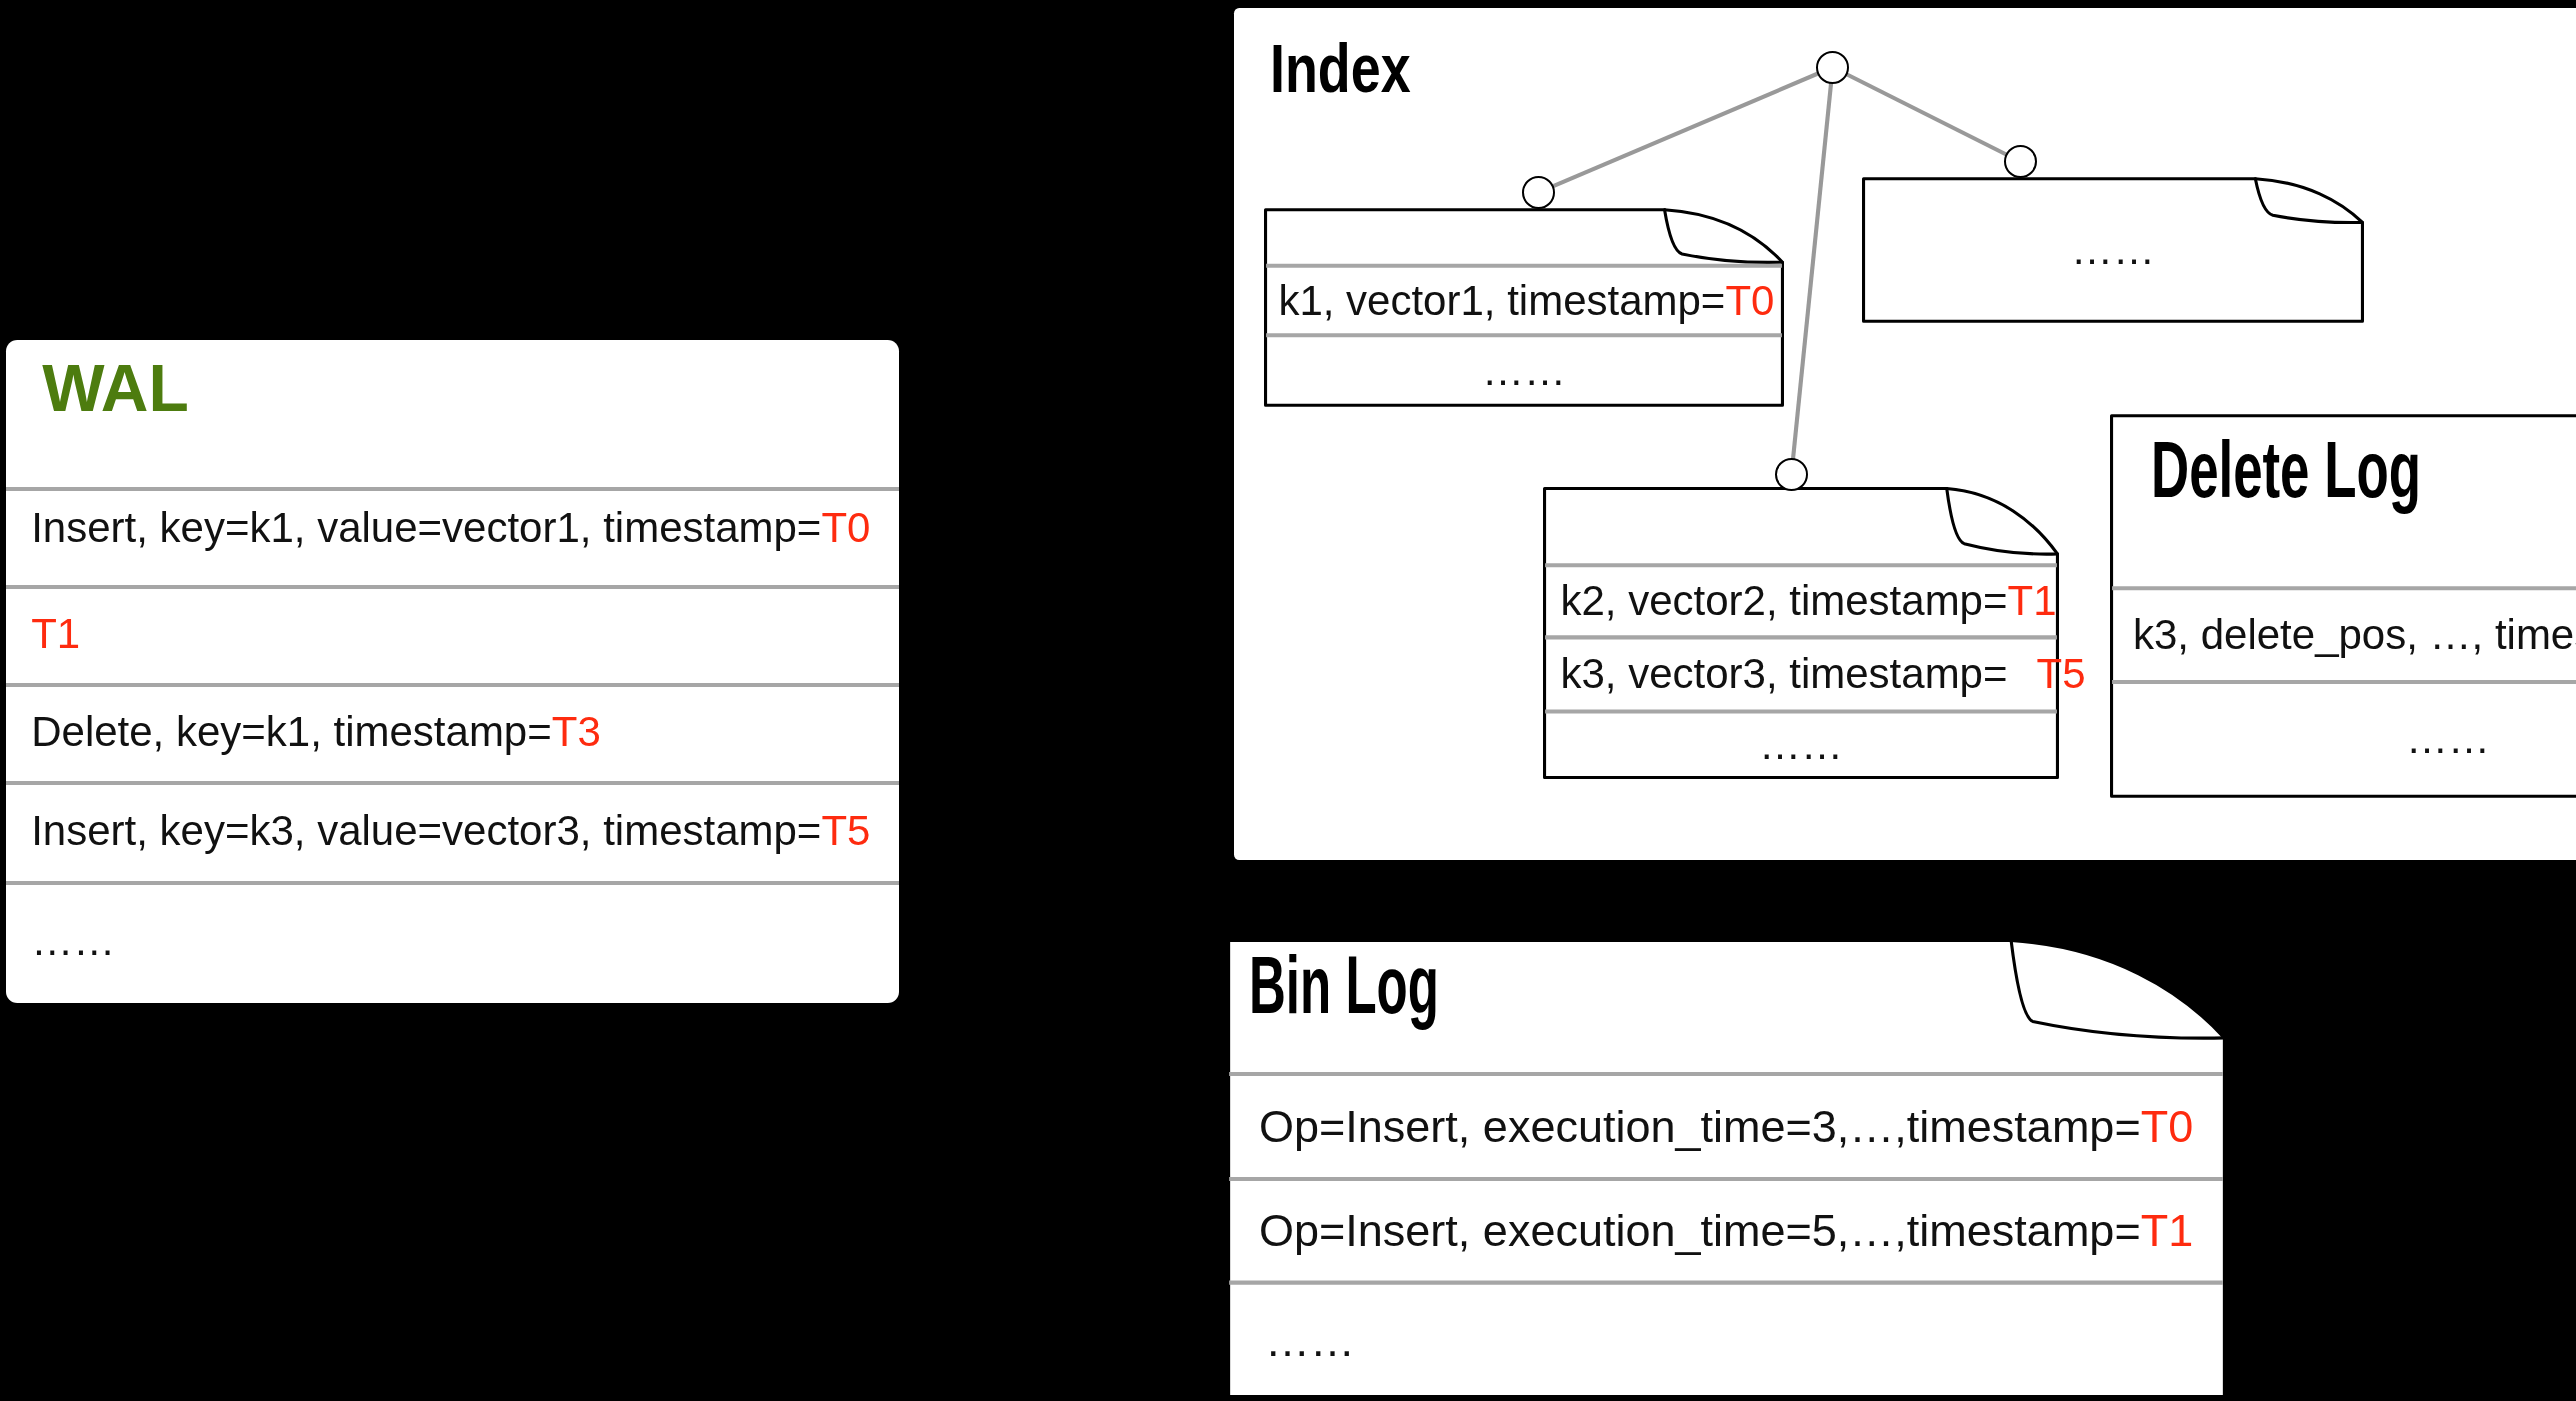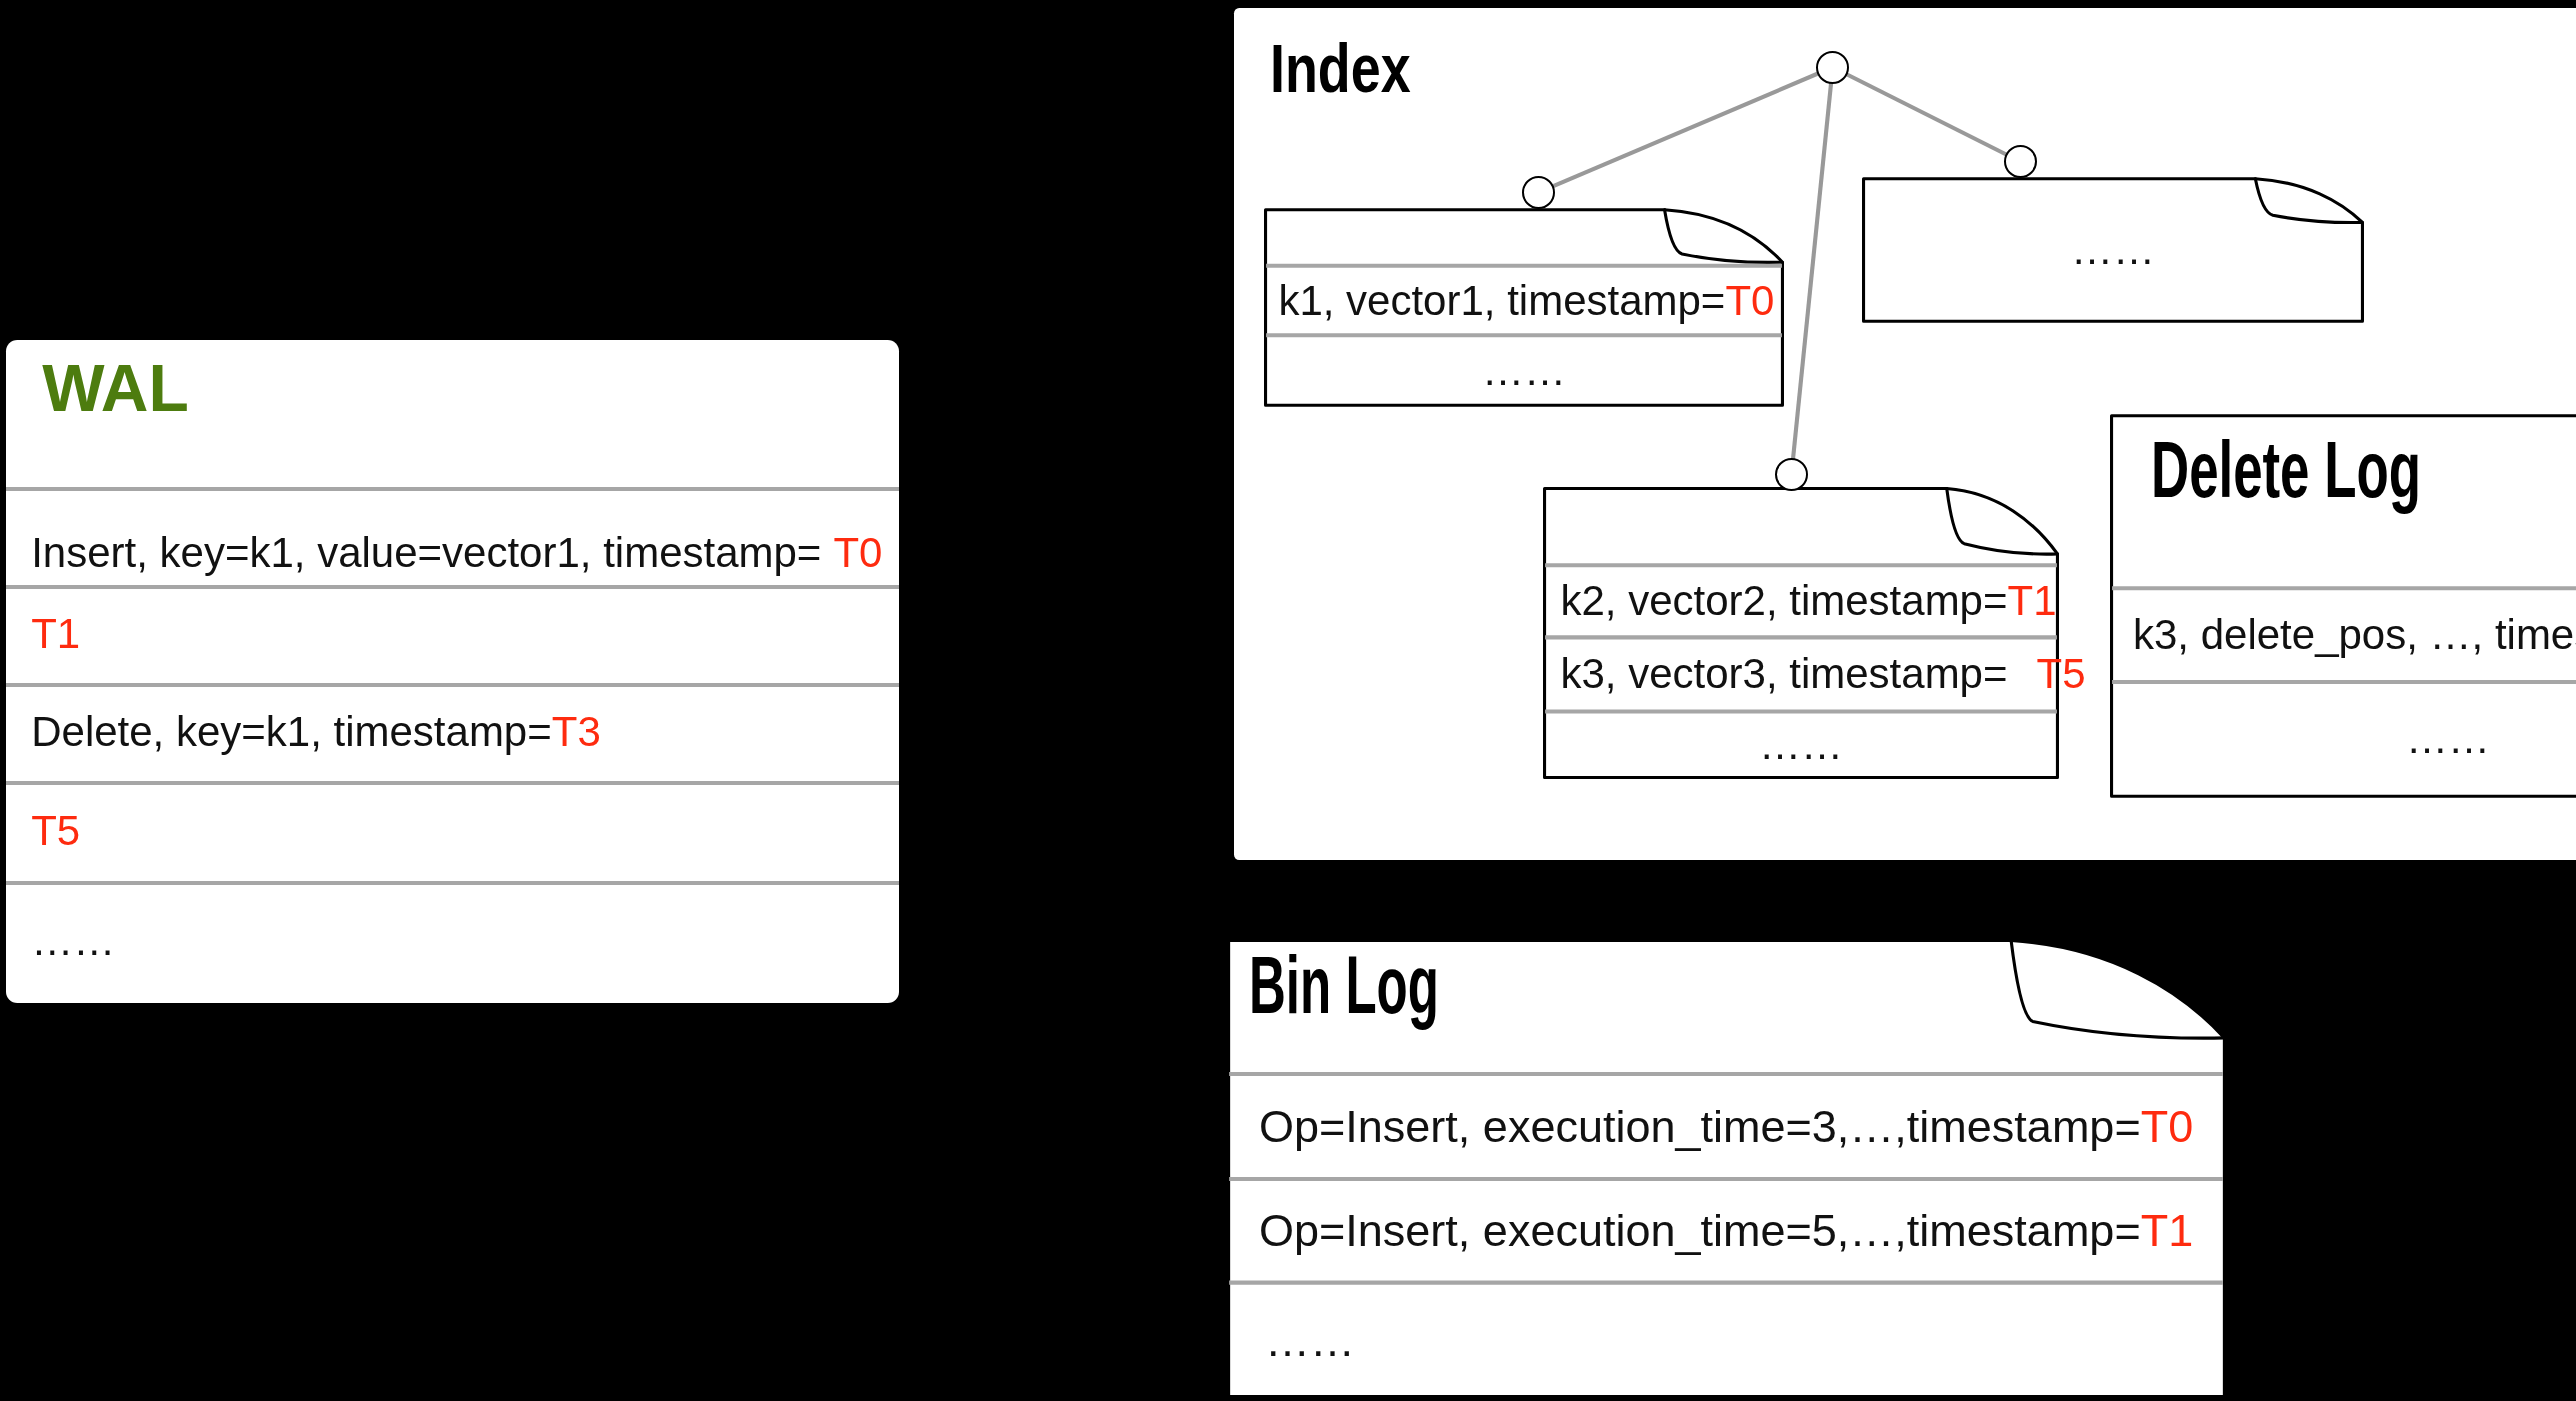--- a/index.html
+++ b/index.html
@@ -36,32 +36,33 @@
 
 <div id="canvas">
 
   <section class="abs wal">
     <div class="abs wal-title">WAL</div>
     <div class="abs hsep" style="top:147px"></div>
     <div class="abs hsep" style="top:245px"></div>
     <div class="abs hsep" style="top:343px"></div>
     <div class="abs hsep" style="top:441px"></div>
     <div class="abs hsep" style="top:541px"></div>
-    <div class="abs rowtext padL" style="top:164px;height:98px;width:100%;box-sizing:border-box;gap:12px;">
+    <div class="abs rowtext padL" style="top:139px;height:98px;width:100%;box-sizing:border-box;">
       <span>Insert, key=k1, value=vector1, timestamp=</span>
         <span class="hl">T0</span>
     </div>
     <div class="abs rowtext padL" style="top:245px;height:98px;width:100%;box-sizing:border-box;">
         <span class="hl">T1</span>
     </div>
     <div class="abs rowtext padL" style="top:343px;height:98px;width:100%;box-sizing:border-box;">
       <span>Delete, key=k1, timestamp=</span>
         <span class="hl">T3</span>
     </div>
     <div class="abs rowtext padL" style="top:441px;height:100px;width:100%;box-sizing:border-box;">
+      <span>Insert, key=k3, value=vector3, timestamp=</span>
         <span class="hl">T5</span>
     </div>
     <div class="abs rowtext padL" style="top:541px;height:121px;width:100%;box-sizing:border-box;">……</div>
   </section>
 
   <section class="abs panel">
     <div class="abs panel-title">Index</div>
 
     <svg class="abs edges" width="1577" height="852" viewBox="0 0 3061 1654">
       <line x1="1162" y1="115" x2="591" y2="358" stroke="#999999" stroke-width="8"></line>

